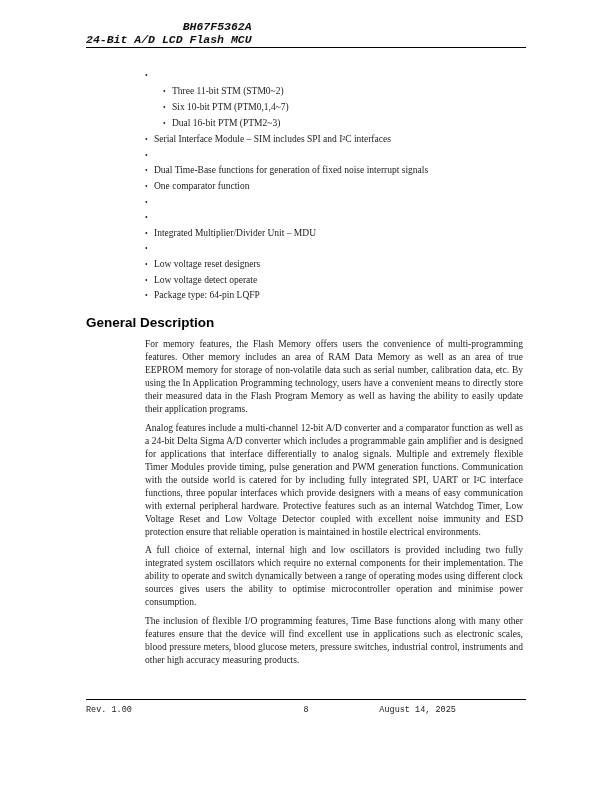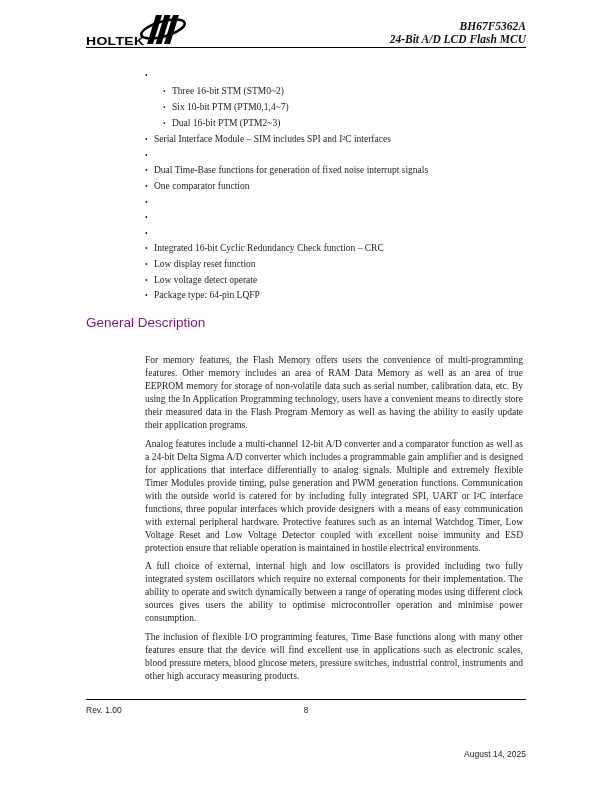--- a/index.html
+++ b/index.html
@@ -29,21 +29,21 @@
     font-weight: 800;
     font-size: 14px;
     letter-spacing: 0.3px;
     transform: scaleY(0.82);
     transform-origin: bottom left;
     color: #000;
   }
   .logo-glyph { margin-left: -5px; display: block; }
   .hdr-title {
     text-align: right;
-    font-family: Liberation Serif, serif;
+    font-family: Liberation Mono, monospace;
     font-weight: bold;
     font-style: italic;
     font-size: 11.5px;
     line-height: 13px;
     color: #111;
     padding-bottom: 1px;
   }
   .hdr-rule { border-bottom: 1.6px solid #000; }
 
   
@@ -63,79 +63,68 @@
     color: #1c1c1c;
   }
   .feat.lvl1 { padding-left: 59px; }
   .feat.lvl2 { padding-left: 77px; margin-bottom: 3.2px; }
   .feat sub { font-size: 7px; line-height: 0; }
 
   
   .section-title {
     font-family: "Liberation Sans", sans-serif;
     font-size: 13.5px;
-    font-weight: normal;
-    color: #701a75;
-    margin: 13px 0 24px 0;
+    font-weight: bold;
+    color: #000000;
+    margin: 13px 0 8px 0;
   }
   .description p {
     margin: 0 0 5.5px 59px;
     width: 378px;
     font-size: 9.5px;
     line-height: 13px;
     text-align: justify;
   }
 
   
   .ftr {
     position: absolute;
     left: 86px;
     right: 86px;
     top: 699px;
-    font-family: Liberation Sans, sans-serif;
+    font-family: Liberation Mono, monospace;
     font-size: 8.5px;
     color: #222;
   }
   .ftr-rule { border-top: 1.2px solid #000; margin-bottom: 5px; }
   .ftr-row { display: flex; }
   .ftr-row .fl { flex: 1; text-align: left; }
   .ftr-row .fc { flex: 1; text-align: center; }
-  .ftr-row .fr { flex: 1; text-align: right; margin-top: 44px; }
+  .ftr-row .fr { flex: 1; text-align: left; }
 </style>
 </head>
 <body>
 
 <div class="page">
 
   <div class="hdr">
-    <div class="logo">
-      <span class="logo-text">HOLTEK</span>
-      <svg class="logo-glyph" width="48" height="34" viewBox="0 0 48 34" aria-hidden="true">
-        <g transform="rotate(-16 24 16)">
-          <ellipse cx="24" cy="16" rx="22.5" ry="7.5" fill="none" stroke="#000" stroke-width="2.6"></ellipse>
-        </g>
-        <path d="M8 31 L17 2 L23 2 L14 31 Z" fill="#000"></path>
-        <path d="M16.5 31 L25.5 2 L31.5 2 L22.5 31 Z" fill="#000"></path>
-        <path d="M25 31 L34 2 L40 2 L31 31 Z" fill="#000"></path>
-      </svg>
-    </div>
     <div class="hdr-title">
       <div>BH67F5362A</div>
       <div>24-Bit A/D LCD Flash MCU</div>
     </div>
   </div>
   <div class="hdr-rule"></div>
 
   <div class="features" id="features">
       <div class="feat lvl1">
         <span class="bullet">•</span>
       </div>
       <div class="feat lvl2">
         <span class="bullet">•</span>
-        <span class="ftext"><span>Three 16-bit STM (STM0~2)</span></span>
+        <span class="ftext"><span>Three 11-bit STM (STM0~2)</span></span>
       </div>
       <div class="feat lvl2">
         <span class="bullet">•</span>
         <span class="ftext"><span>Six 10-bit PTM (PTM0,1,4~7)</span></span>
       </div>
       <div class="feat lvl2">
         <span class="bullet">•</span>
         <span class="ftext"><span>Dual 16-bit PTM (PTM2~3)</span></span>
       </div>
       <div class="feat lvl1">
@@ -154,28 +143,28 @@
         <span class="ftext"><span>One comparator function</span></span>
       </div>
       <div class="feat lvl1">
         <span class="bullet">•</span>
       </div>
       <div class="feat lvl1">
         <span class="bullet">•</span>
       </div>
       <div class="feat lvl1">
         <span class="bullet">•</span>
+        <span class="ftext"><span>Integrated Multiplier/Divider Unit – MDU</span></span>
       </div>
       <div class="feat lvl1">
         <span class="bullet">•</span>
-        <span class="ftext"><span>Integrated 16-bit Cyclic Redundancy Check function – CRC</span></span>
       </div>
       <div class="feat lvl1">
         <span class="bullet">•</span>
-        <span class="ftext"><span>Low display reset function</span></span>
+        <span class="ftext"><span>Low voltage reset designers</span></span>
       </div>
       <div class="feat lvl1">
         <span class="bullet">•</span>
         <span class="ftext"><span>Low voltage detect operate</span></span>
       </div>
       <div class="feat lvl1">
         <span class="bullet">•</span>
         <span class="ftext"><span>Package type: 64-pin LQFP</span></span>
       </div>
     </div>

